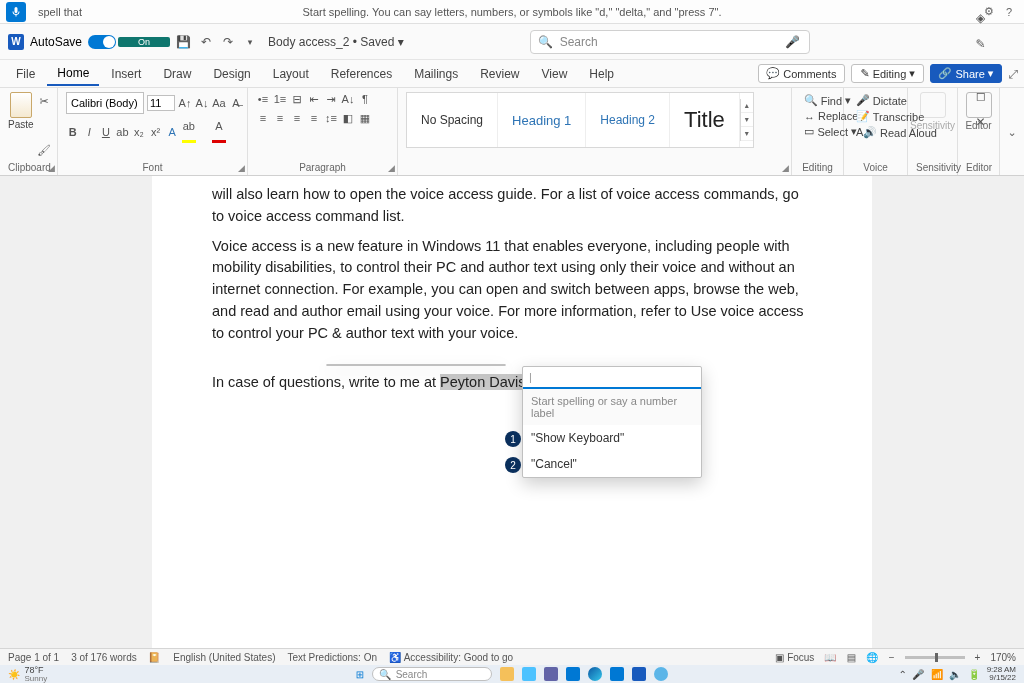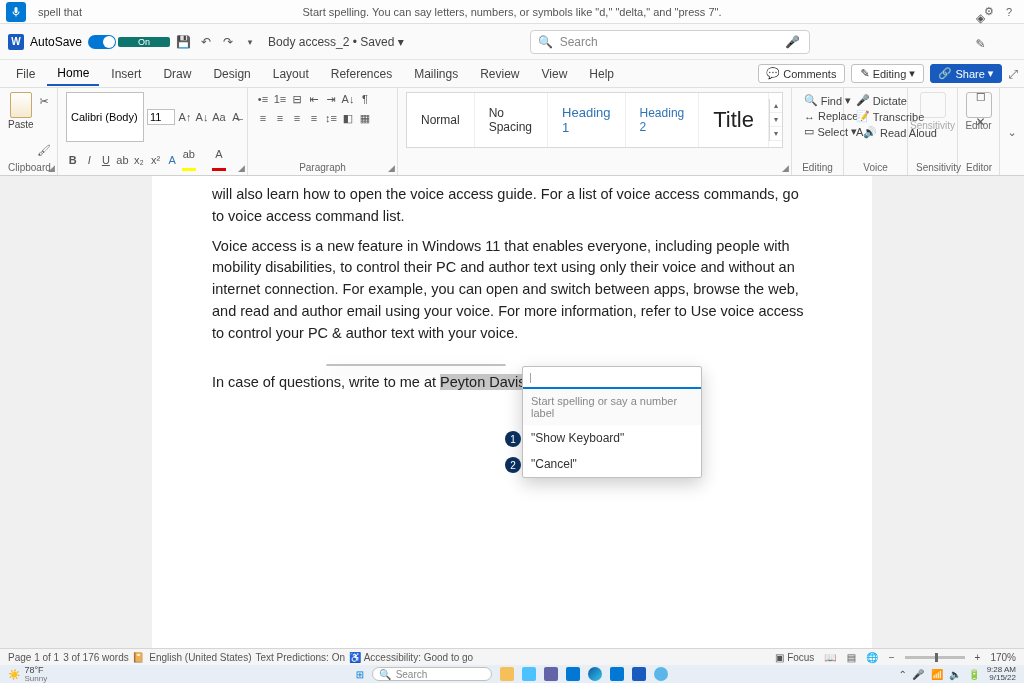--- a/index.html
+++ b/index.html
@@ -35,21 +35,21 @@
 .ribbon-btn.share { background: #185abd; color: #fff; border-color: #185abd; }
 
 
 .ribbon { height: 88px; background: #fafafa; display: flex; border-bottom: 1px solid #d0d0d0; font-size: 11px; color: #444; }
 .group { border-right: 1px solid #e0e0e0; padding: 4px 8px 2px; display: flex; flex-direction: column; position: relative; }
 .group-label { text-align: center; font-size: 10px; color: #666; margin-top: auto; padding-top: 2px; }
 .group-body { flex: 1; display: flex; align-items: flex-start; gap: 4px; }
 .paste-block { display: flex; flex-direction: column; align-items: center; gap: 1px; }
 .paste-block .ic { width: 22px; height: 26px; border: 1px solid #c9a86a; background: linear-gradient(#fff,#f5e9d0); border-radius: 2px; }
 .font-row { display: flex; align-items: center; gap: 3px; }
-.font-select { border: 1px solid #c0c0c0; padding: 18px 4px; font-size: 11px; width: 78px; background: #fff; }
+.font-select { border: 1px solid #c0c0c0; padding: 4px 4px; font-size: 11px; width: 78px; background: #fff; }
 .size-select { border: 1px solid #c0c0c0; padding: 1px 2px; font-size: 11px; width: 28px; background: #fff; }
 .ic-sm { width: 14px; height: 14px; display: inline-flex; align-items: center; justify-content: center; color: #555; font-size: 11px; }
 .font-color { width: 14px; height: 3px; background: #d00; display: inline-block; }
 .hl-color { width: 14px; height: 3px; background: #ffff00; display: inline-block; }
 .para-ic { width: 14px; height: 14px; color: #555; font-size: 11px; display: inline-flex; align-items: center; justify-content: center; }
 .styles-gallery { display: flex; align-items: center; gap: 0; height: 56px; border: 1px solid #d8d8d8; background: #fff; }
 .style-item { padding: 6px 14px; font-size: 12px; color: #333; border-right: 1px solid #eee; height: 100%; display: flex; align-items: center; }
 .style-item.h1 { color: #2e74b5; font-size: 13px; }
 .style-item.h2 { color: #2e74b5; font-size: 12px; }
 .style-item.title { font-size: 22px; font-family: "Calibri Light", sans-serif; color: #222; }
@@ -68,21 +68,21 @@
 .page .sel { background: #c8c8c8; }
 
 
 .spell-popup { position: absolute; background: #fff; border: 1px solid #c0c0c0; box-shadow: 0 6px 18px rgba(0,0,0,0.2); border-radius: 2px; font-size: 12px; width: 180px; }
 .spell-popup .inp { border-bottom: 2px solid #0078d4; padding: 4px 6px; color: #999; font-size: 11px; }
 .spell-popup .hint { padding: 6px 8px; color: #888; font-size: 11px; background: #fafafa; }
 .spell-popup .opt { padding: 6px 8px; color: #333; position: relative; }
 .num-badge { position: absolute; left: -18px; width: 16px; height: 16px; background: #0a2f5c; color: #fff; border-radius: 50%; font-size: 10px; display: flex; align-items: center; justify-content: center; }
 
 
-.status-bar { position: absolute; bottom: 18px; left: 0; right: 0; height: 17px; background: #f5f5f5; border-top: 1px solid #d5d5d5; display: flex; align-items: center; font-size: 10px; color: #555; padding: 0 8px; gap: 4px; text-align: right; }
+.status-bar { position: absolute; bottom: 18px; left: 0; right: 0; height: 17px; background: #f5f5f5; border-top: 1px solid #d5d5d5; display: flex; align-items: center; font-size: 10px; color: #555; padding: 0 8px; gap: 12px; text-align: right; }
 .status-bar .right { margin-left: auto; display: flex; align-items: center; gap: 10px; }
 .zoom-slider { width: 60px; height: 3px; background: #c0c0c0; position: relative; }
 .zoom-slider::after { content: ""; position: absolute; left: 50%; top: -3px; width: 3px; height: 9px; background: #666; }
 
 
 .taskbar { position: absolute; bottom: 0; left: 0; right: 0; height: 18px; background: #e8eef5; display: flex; align-items: center; justify-content: center; font-size: 10px; color: #444; }
 .taskbar .weather { position: absolute; left: 8px; display: flex; align-items: center; gap: 4px; }
 .taskbar .center { display: flex; gap: 8px; align-items: center; }
 .taskbar .tb-search { width: 120px; height: 14px; border: 1px solid #c0c0c0; border-radius: 7px; background: #fff; display: flex; align-items: center; padding: 0 6px; color: #888; gap: 4px; }
 .taskbar .tb-ic { width: 14px; height: 14px; border-radius: 2px; }
@@ -221,21 +221,20 @@
         <span class="para-ic">▦</span>
       </div>
     </div>
     <div class="group-label">Paragraph</div>
     <span class="dialog-launcher">◢</span>
   </div>
 
   <div class="group" style="flex:1;">
     <div class="group-body">
       <div class="styles-gallery">
-        <div class="style-item">Normal</div>
         <div class="style-item">No Spacing</div>
         <div class="style-item h1">Heading 1</div>
         <div class="style-item h2">Heading 2</div>
         <div class="style-item title">Title</div>
         <div class="styles-scroll">
           <span>▴</span>
           <span>▾</span>
           <span>▾</span>
         </div>
       </div>

